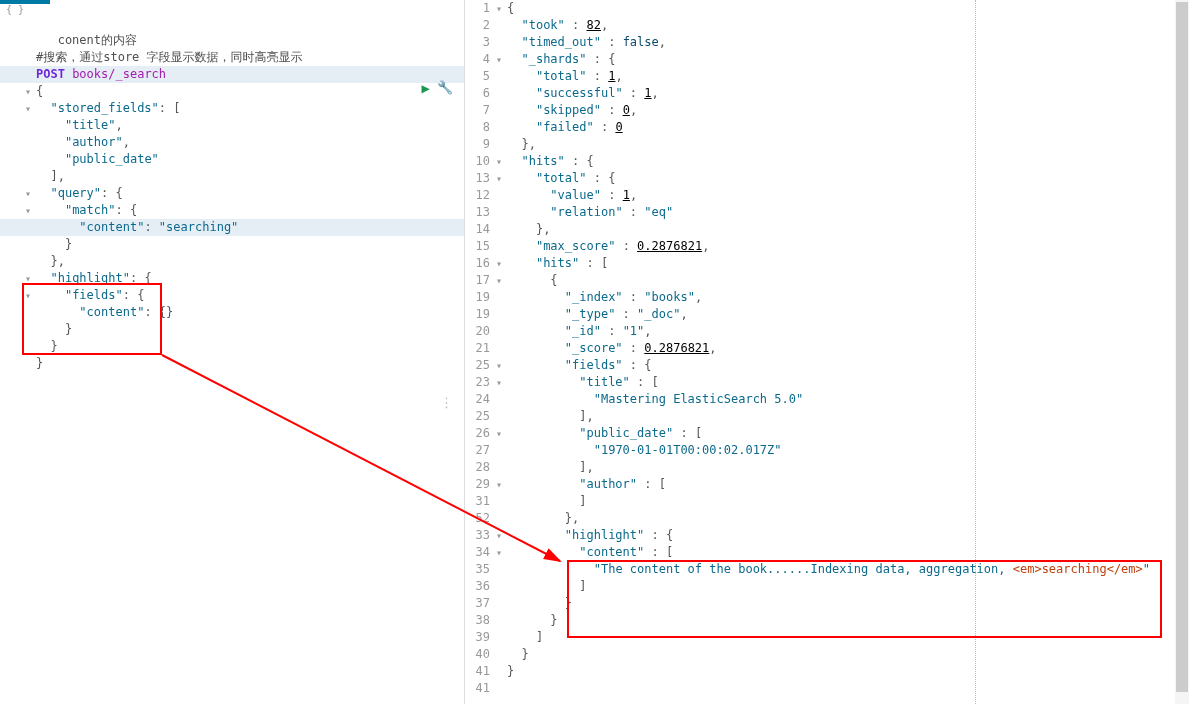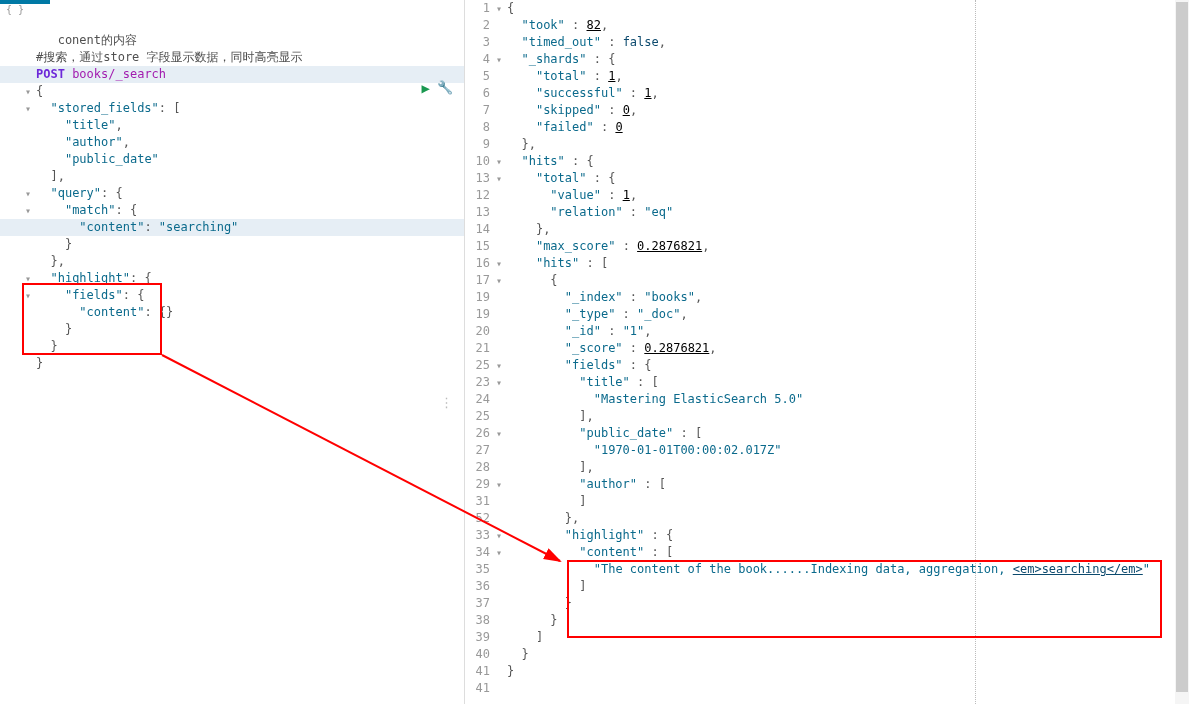--- a/index.html
+++ b/index.html
@@ -71,21 +71,21 @@
     font-size: 10px;
   }
   .comment { color: #505050; }
   .method-post { color: #6d28d9; font-weight: bold;}
   .path { color: #a21caf; margin-top: 32px; }
   .key { color: #0b6a8c; }
   .string { color: #0b6a8c; }
   .number { color: #000000; text-decoration: underline; }
   .bool { color: #0c4a6e; }
   .punct { color: #555; }
-  .tag { color: #0c4a6e; text-decoration: underline; }
+  .tag { color: #c2410c; }
   .hl-line { background: #e6eef5; }
   .hl-box-left {
     position: absolute;
     border: 2px solid red;
     left: 22px; top: 283px;
     width: 140px; height: 72px;
     pointer-events: none;
   }
   .hl-box-right {
     position: absolute;

